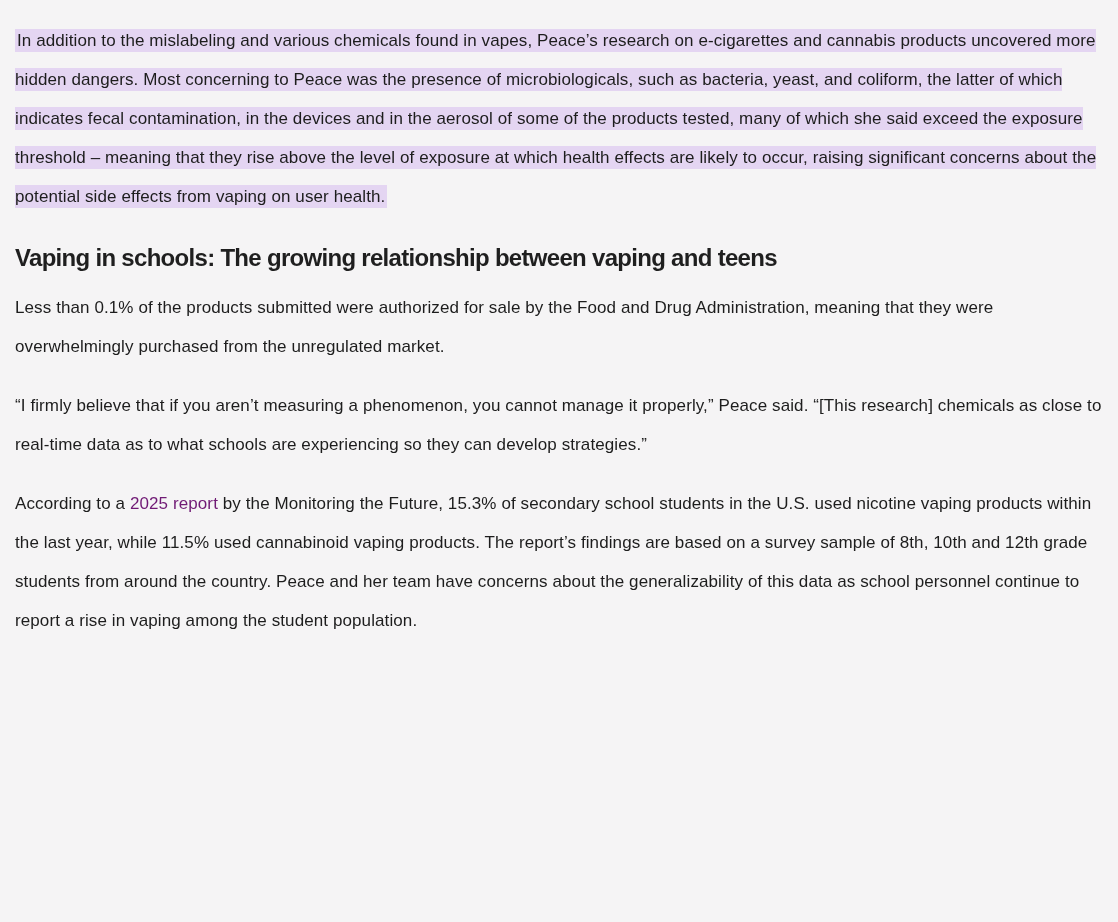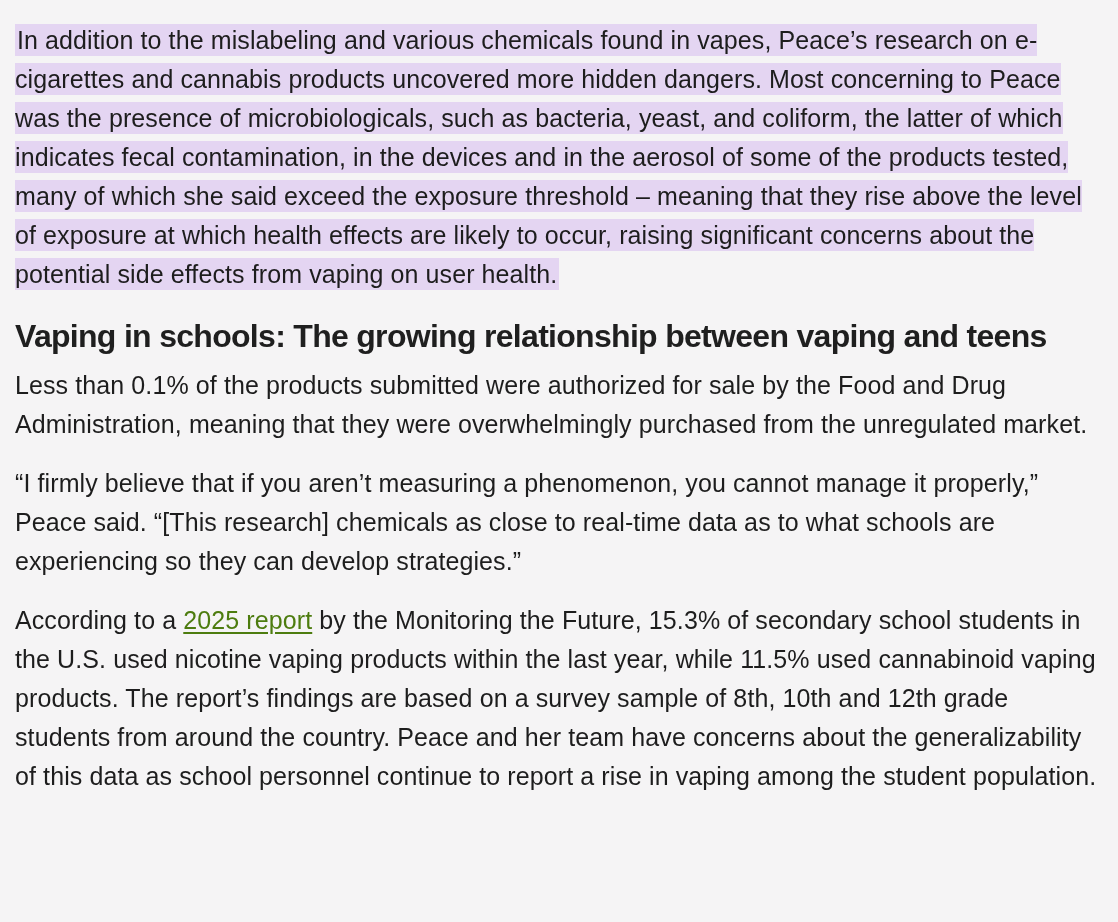--- a/index.html
+++ b/index.html
@@ -14,41 +14,40 @@
   .page {
     position: relative;
     width: 1118px;
     height: 922px;
     overflow: hidden;
     background: #f5f4f5;
     box-sizing: border-box;
     padding: 21px 16px 0 15px;
   }
   .article p {
-    font-size: 25px;
+    font-size: 17px;
     line-height: 39px;
     margin: 0 0 20px 0;
     letter-spacing: 0.1px;
   }
   .article mark {
     background: #e4d5f2;
     color: inherit;
     padding: 2px 2px;
   }
   .article h2 {
-    font-size: 32px;
+    font-size: 24px;
     line-height: 32px;
     font-weight: bold;
     letter-spacing: -0.7px;
     color: #1f1f1f;
     margin: 26px 0 14px 0;
   }
   .article a {
-    color: #4d7c0f;
-    text-decoration: underline;
+    color: #701a75;
     text-underline-offset: 3px;
     cursor: pointer;
   }
 </style>
 </head>
 <body>
 
 <div class="page">
   <div class="article">
 

